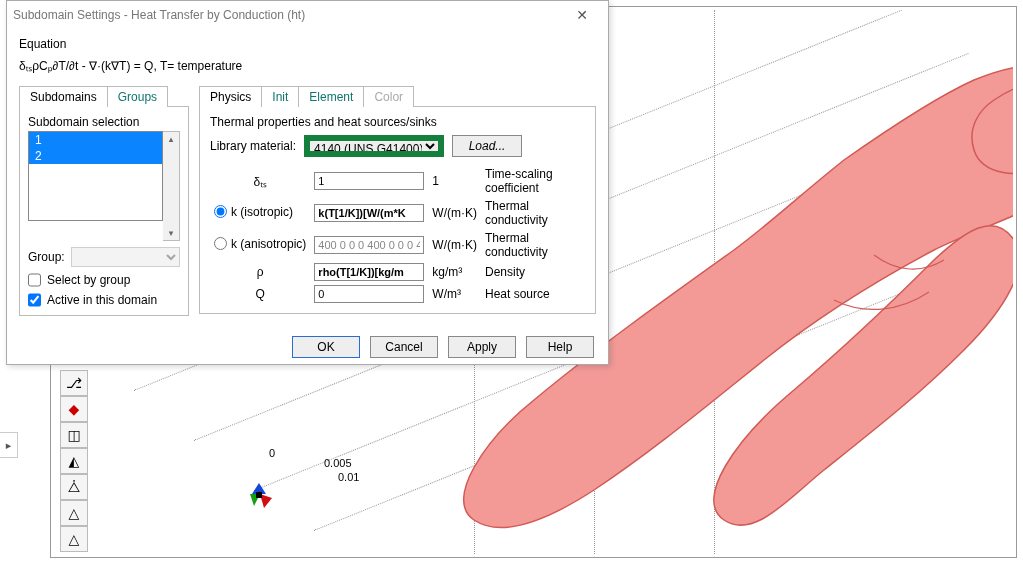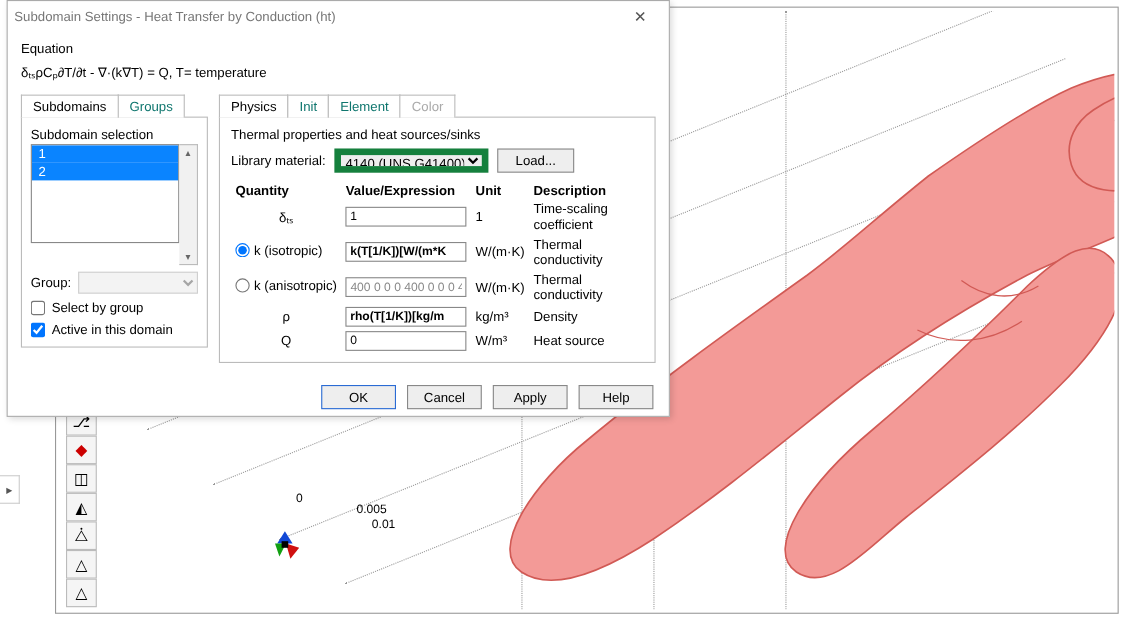--- a/index.html
+++ b/index.html
@@ -103,21 +103,21 @@
   .grp-row{display:flex;align-items:center;gap:6px;margin-top:6px;}
   .grp-row select{flex:1;height:20px;background:#eee;border:1px solid #bbb;font-size:12px;}
   .chk-row{display:flex;gap:6px;margin-top:6px;font-size:12px;}
   .chk-row input{margin:0;}
   
   .rightcol .tabcontent{padding:8px 10px;}
   .propdesc{font-size:12px;margin-bottom:6px;}
   .librow{display:flex;align-items:center;gap:8px;margin-bottom:8px;}
   .librow label{white-space:nowrap;}
   .librow select{width:140px;height:22px;font-size:12px;border:6px solid #15803d;background:#eee;}
-  .loadbtn{height:22px;width:70px;border:1px solid #888;background:#eee;cursor:pointer;font-size:12px;}
+  .loadbtn{height:22px;width:70px;border:1px solid #888;background:#eee;cursor:pointer;font-size:12px;font-style:italic;}
   table.props{border-collapse:collapse;width:100%;}
   table.props th{text-align:left;font-weight:bold;font-size:12px;padding:1px 4px;}
   table.props td{padding:2px 4px;font-size:12px;vertical-align:middle;}
   table.props input[type=text]{width:110px;height:18px;border:1px solid #888;font-size:11px;padding:0 3px;font-family:inherit;}
   table.props input.bold{font-weight:bold;}
   table.props .qcell{white-space:nowrap;}
   table.props .unit{white-space:nowrap;}
   .radio{display:inline-flex;align-items:center;gap:4px;}
   .radio input{margin:0;}
   
@@ -246,26 +246,20 @@
           <div class="propdesc">Thermal properties and heat sources/sinks</div>
           <div class="librow">
             <label>Library material:</label>
             <select>
               <option>4140 (UNS G41400)</option>
             </select>
             <button class="loadbtn">Load...</button>
           </div>
           <table class="props">
             <tbody>
-                <tr>
-              <th>Quantity</th>
-              <th>Value/Expression</th>
-              <th>Unit</th>
-              <th>Description</th>
-            </tr>
             <tr>
               <td class="qcell" style="text-align:center">δₜₛ</td>
               <td><input type="text" value="1" style=""></td>
               <td class="unit">1</td>
               <td>Time-scaling coefficient</td>
             </tr>
             <tr>
               <td class="qcell"><span class="radio">
                       <input type="radio" name="kmode" checked="" style="">
                       <span>k (isotropic)</span>

